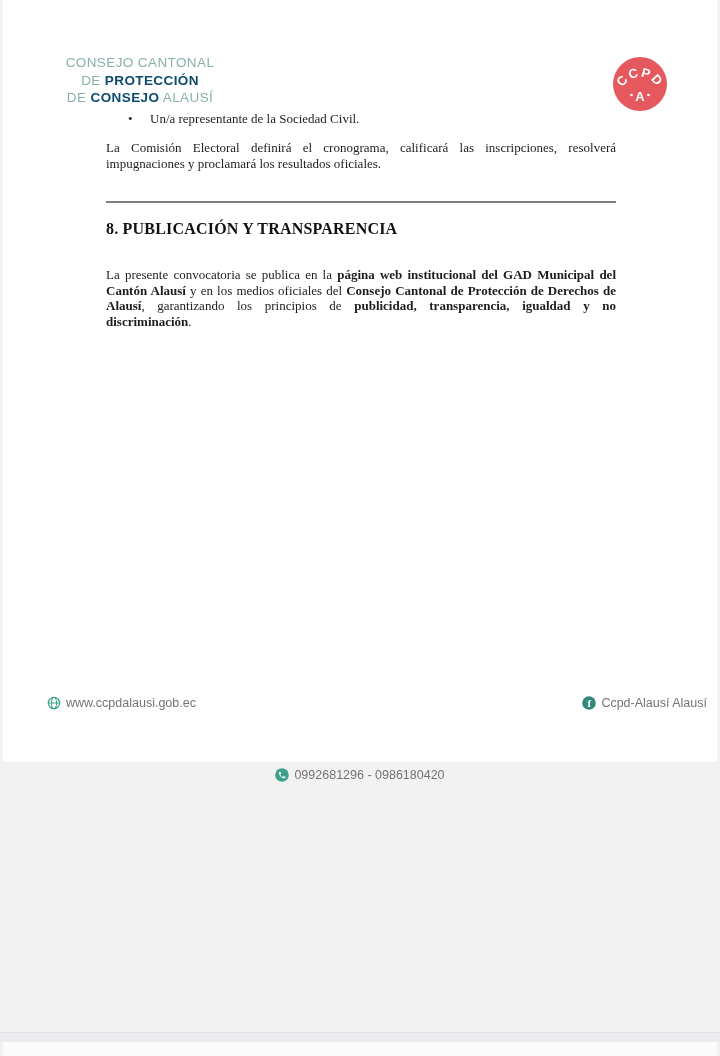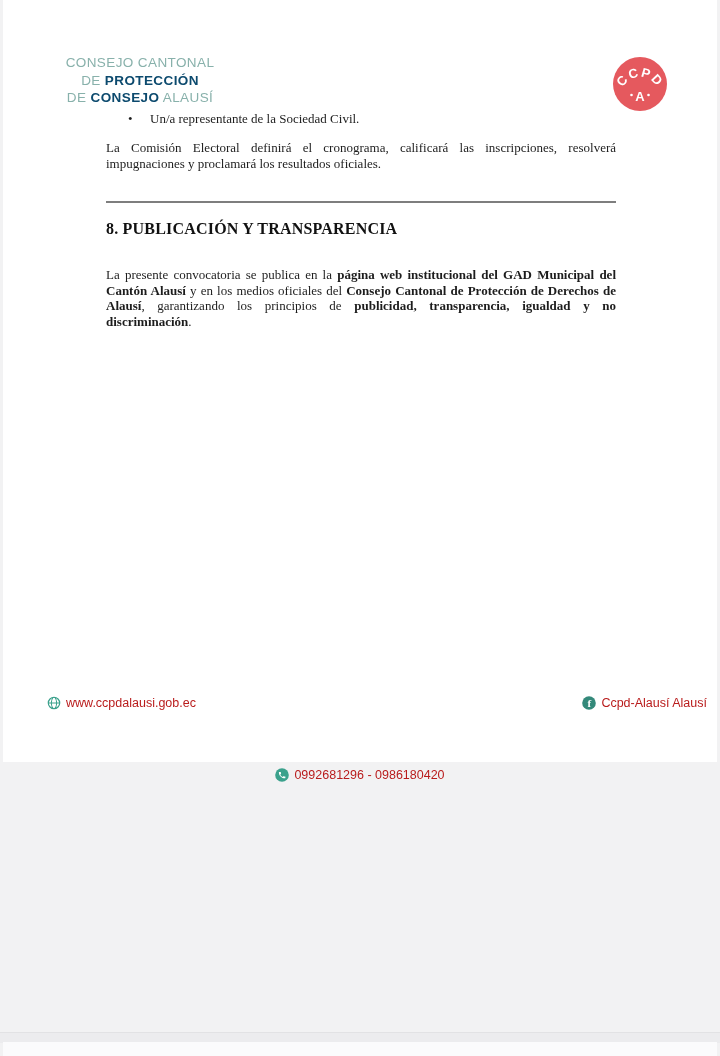--- a/index.html
+++ b/index.html
@@ -51,21 +51,21 @@
     position: absolute; top: 221px; left: 0;
     font-size: 16px; font-weight: 700; letter-spacing: 0.2px;
     color: #111;
   }
   .para-publicacion { top: 248px; margin-top: 19px; }
   .para b { font-weight: 700; }
   
   .footer {
     position: absolute; left: 0; right: 0; bottom: 0; height: 75px;
     font-family: "Liberation Sans", sans-serif;
-    color: #b91c1c;
+    color: #737373;
     font-size: 12.5px;
   }
   .footer-row1 {
     position: absolute; top: 9px; left: 44px; right: 10px;
     display: flex; justify-content: space-between; align-items: center;
   }
   .footer-row2 {
     position: absolute; top: 33px; left: 0; right: 0;
     display: flex; justify-content: center; align-items: center; margin-top: 48px;
   }

